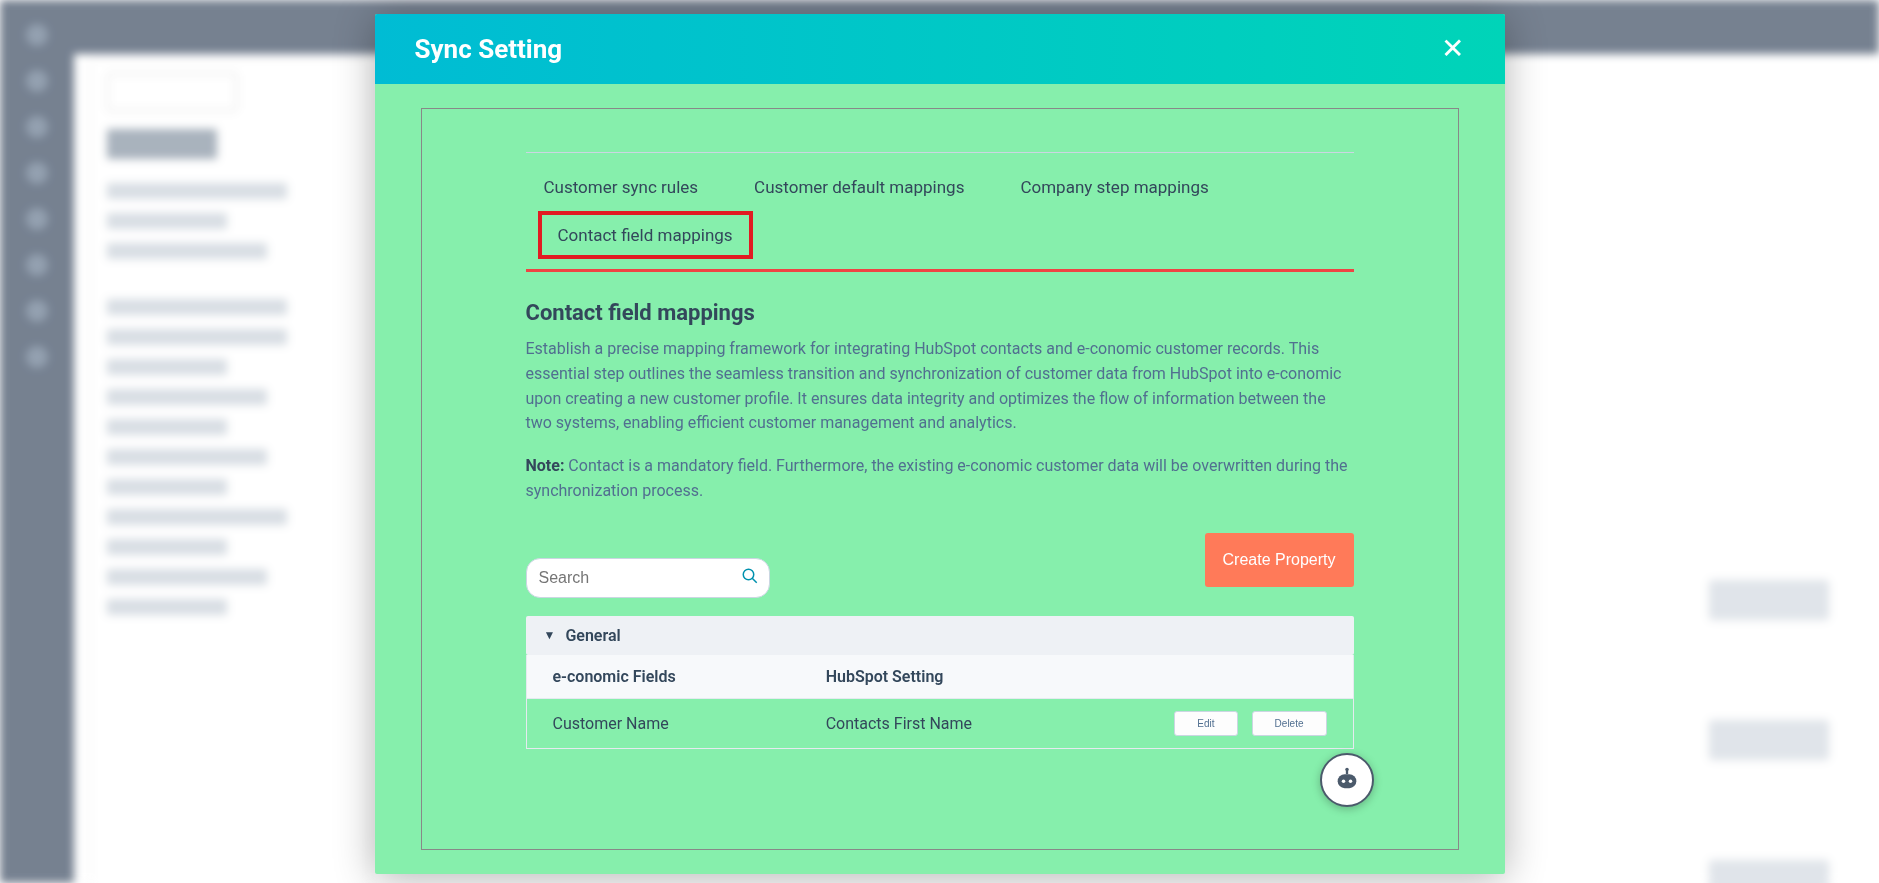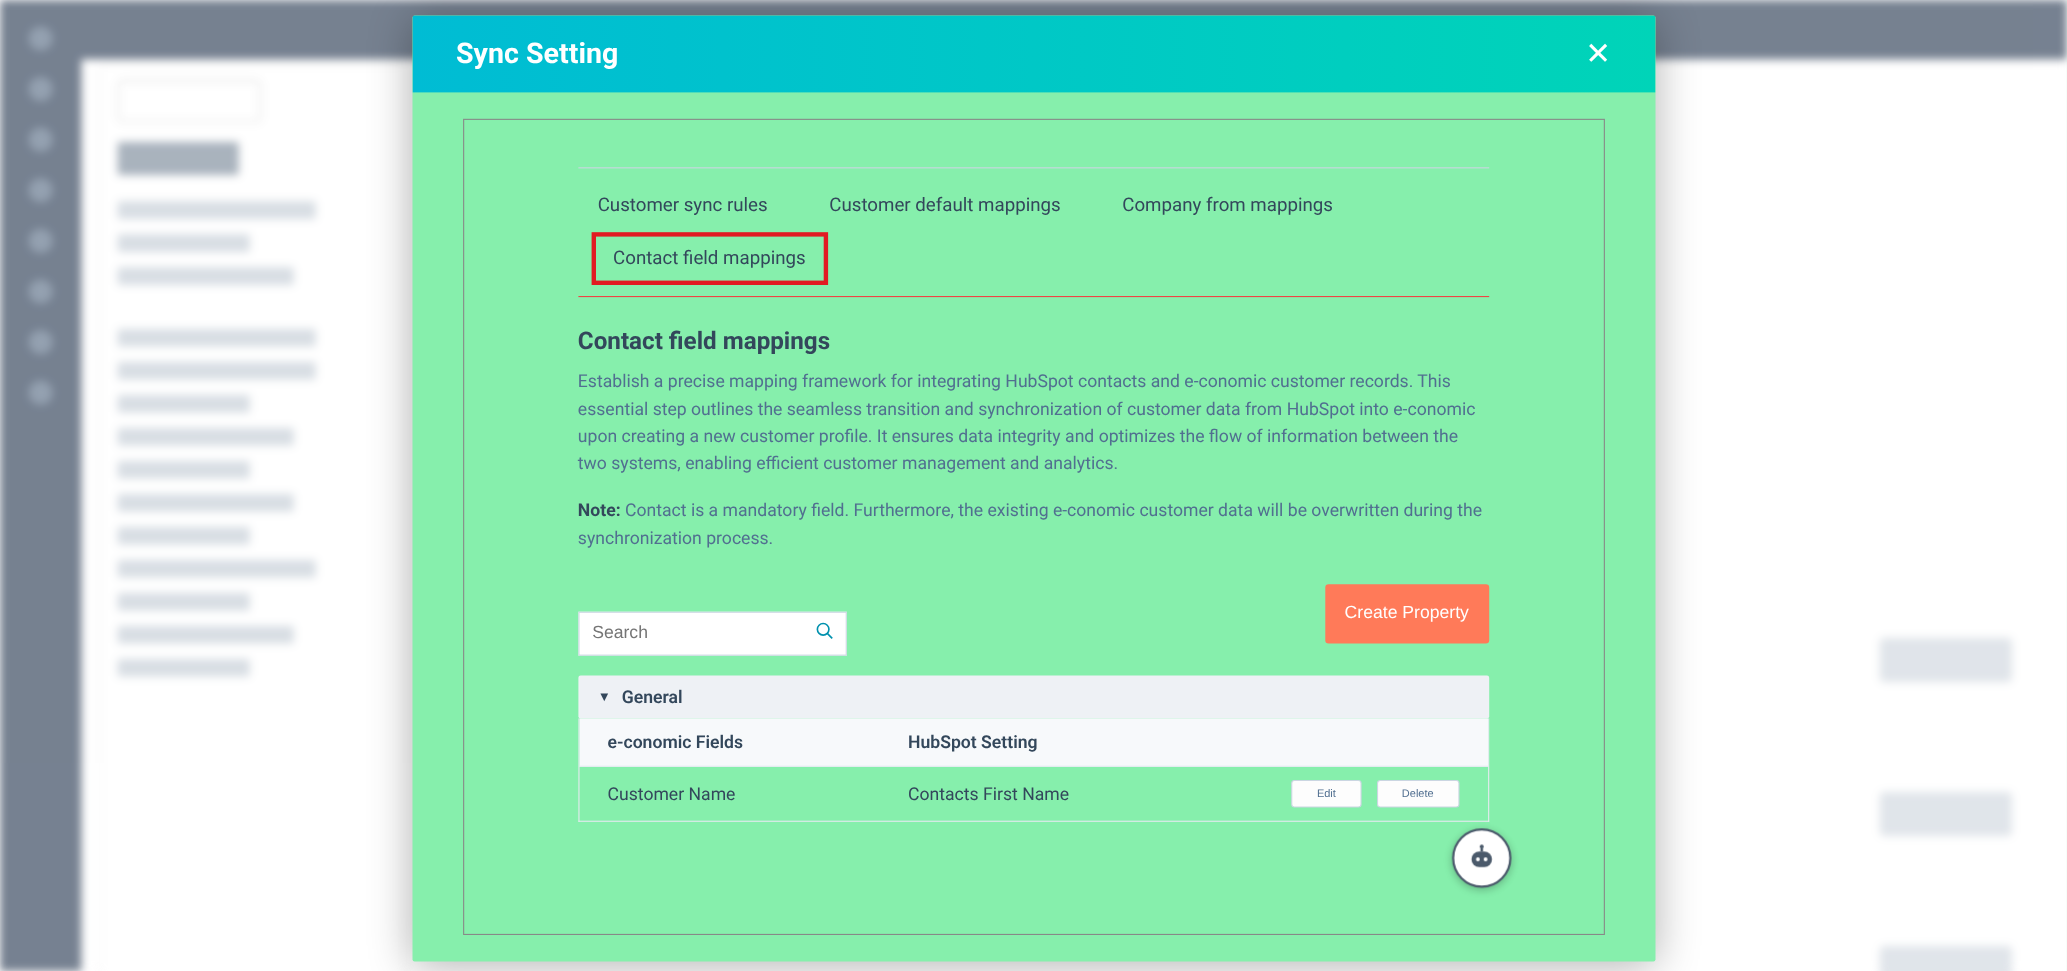--- a/index.html
+++ b/index.html
@@ -189,21 +189,21 @@
     position: relative;
     z-index: 2;
   }
   .main-tabs-border {
     border-bottom: 1px solid var(--border-gray);
     margin-top: -1px;
   }
 
   
   .sub-tabs-wrap {
-    border-bottom: 1px solid #ef4444;
+    border-bottom: 3px solid #ef4444;
     padding-bottom: 0;
   }
   .sub-tabs {
     display: flex;
     flex-wrap: wrap;
     gap: 52px 52px;
     padding: 20px 16px 14px;
     font-size: 17px;
     color: var(--text-dark);
   }
@@ -247,21 +247,21 @@
   .toolbar-row {
     display: flex;
     justify-content: space-between;
     align-items: center;
     margin: 10px 0 18px;
   }
   .search-box {
     position: relative;
     width: 244px;
     border: 1px solid var(--border-gray);
-    border-radius: 0;
+    border-radius: 14px;
     background: #fff;
     margin-top: 36px;
   }
   .search-box input {
     width: 100%;
     border: none;
     padding: 10px 36px 10px 12px;
     font-size: 16px;
     color: var(--text-gray);
     background: transparent;
@@ -411,21 +411,21 @@
         <div class="inner-scroll">
 
           
           <div class="main-tabs-border"></div>
 
           
           <div class="sub-tabs-wrap">
             <div class="sub-tabs">
               <span class="sub-tab">Customer sync rules</span>
               <span class="sub-tab">Customer default mappings</span>
-              <span class="sub-tab">Company from mappings</span>
+              <span class="sub-tab">Company step mappings</span>
             </div>
             <div class="sub-tab-row2">
               <span class="sub-tab-red">Contact field mappings</span>
             </div>
           </div>
 
           
           <h2 class="section-title">Contact field mappings</h2>
           <p class="body-text">Establish a precise mapping framework for integrating HubSpot contacts and e-conomic customer records. This essential step outlines the seamless transition and synchronization of customer data from HubSpot into e-conomic upon creating a new customer profile. It ensures data integrity and optimizes the flow of information between the two systems, enabling efficient customer management and analytics.</p>
           <p class="body-text">

